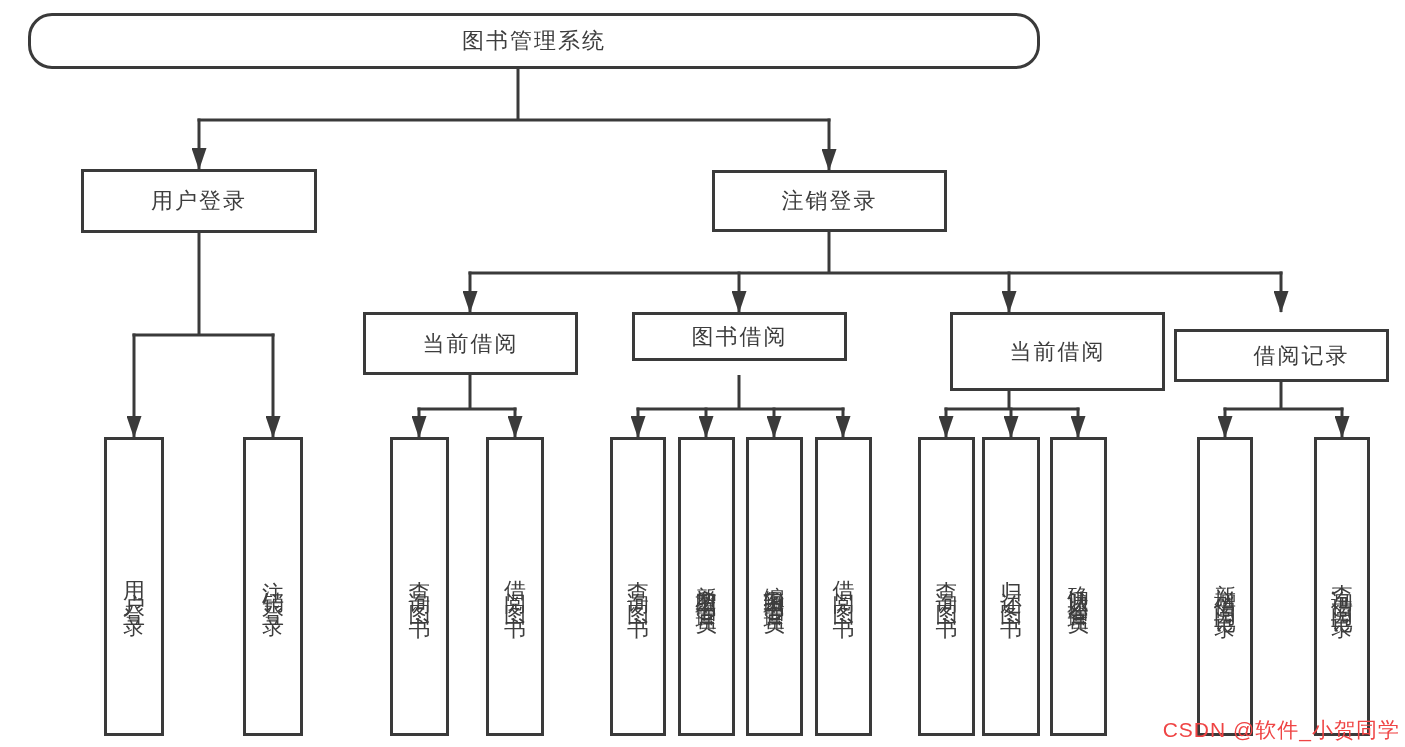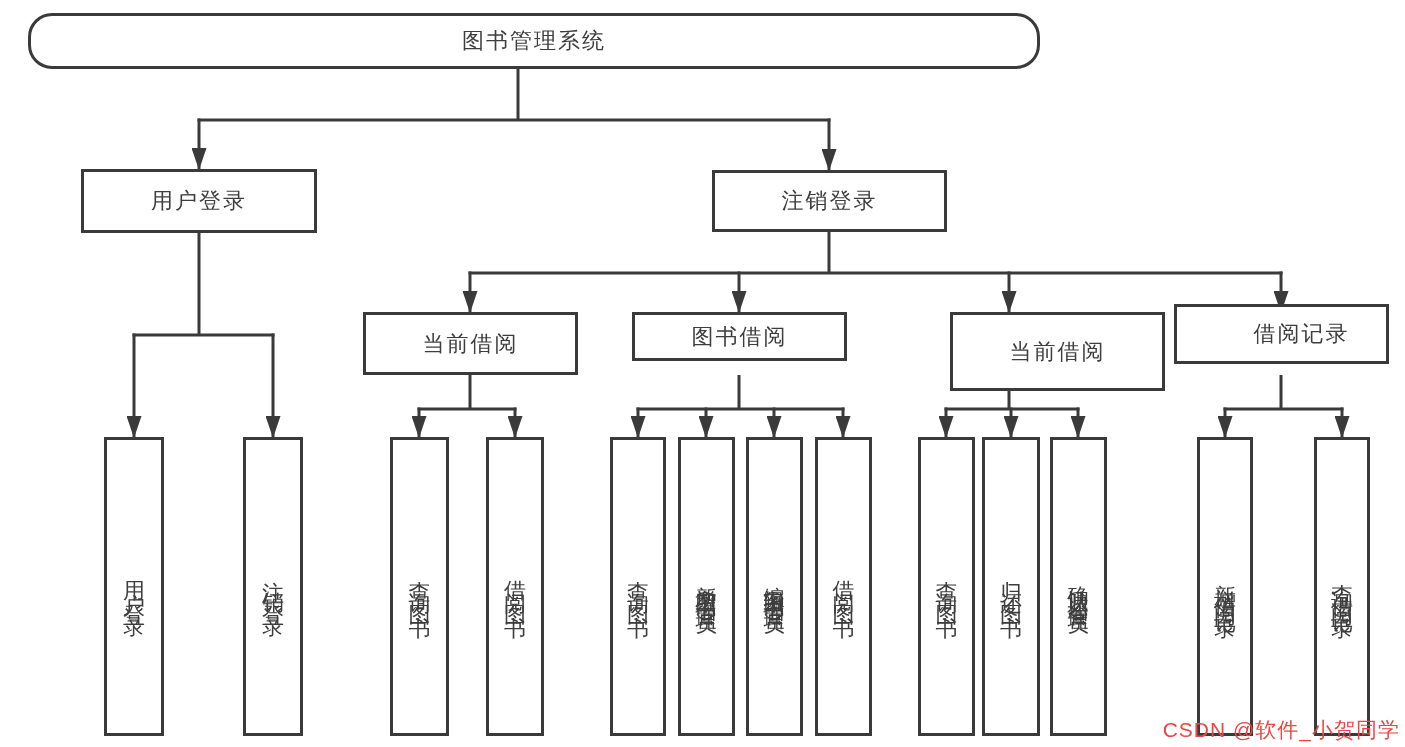--- a/index.html
+++ b/index.html
@@ -123,21 +123,21 @@
   </svg>
 
   <div class="node" style="left:28px; top:13px; width:1012px; height:56px;border-radius:24px;">图书管理系统</div>
 
   <div class="node" style="left:81px; top:169px; width:236px; height:64px;">用户登录</div>
   <div class="node" style="left:712px; top:170px; width:235px; height:62px;">注销登录</div>
 
   <div class="node" style="left:363px; top:312px; width:215px; height:63px;">当前借阅</div>
   <div class="node" style="left:632px; top:312px; width:215px; height:49px;">图书借阅</div>
   <div class="node" style="left:902px; top:312px; width:215px; height:79px;margin-left:48px;">当前借阅</div>
-  <div class="node" style="left:1174px; top:304px; width:215px; height:60px;padding-left:40px;">借阅记录</div>
+  <div class="node" style="left:1174px; top:329px; width:215px; height:53px;padding-left:40px;">借阅记录</div>
 
   <div class="leaf" style="left:104px; width:60px;">
     <span>用户登录</span>
   </div>
   <div class="leaf" style="left:243px; width:60px;">
     <span>注销登录</span>
   </div>
 
   <div class="leaf" style="left:390px; width:59px;">
     <span>查询图书</span>

